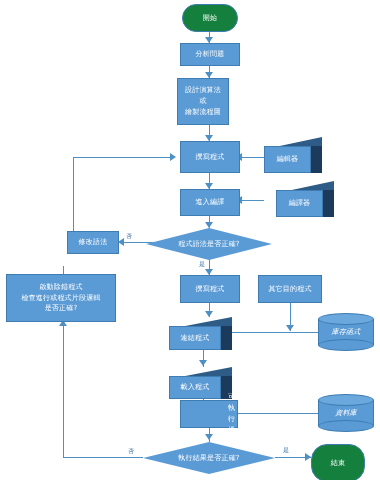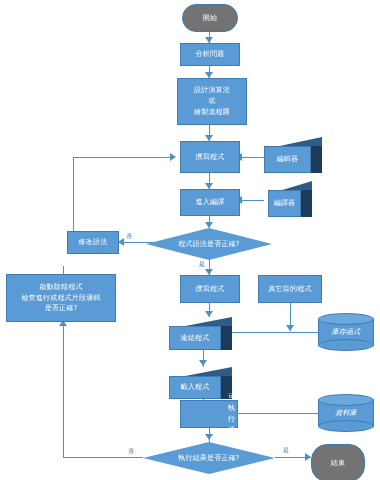--- a/index.html
+++ b/index.html
@@ -37,21 +37,21 @@
     white-space: pre-line;
     padding: 0 2px;
   }
   
   .proc {
     background: #5b9bd5;
     border: 1px solid #3e7cb1;
   }
   
   .term {
-    background: #737373;
+    background: #15803d;
     border: 1px solid #3e7cb1;
     border-radius: 16px;
   }
   
   .dec {
     background: transparent;
     border: none;
   }
   .dec .diamond {
     position: absolute;
@@ -234,42 +234,42 @@
   <div class="elabel" style="left:283px; top:447px;">是</div>
 
   <div class="node term" style="left:182px; top:4px; width:56px; height:28px;">
     <span class="txt">開始</span>
   </div>
 
   <div class="node proc" style="left:180px; top:43px; width:60px; height:23px;">
     <span class="txt">分析問題</span>
   </div>
 
-  <div class="node proc" style="left:177px; top:78px; width:70px; height:47px;">
+  <div class="node proc" style="left:177px; top:78px; width:52px; height:47px;">
     <span class="txt">設計演算法
 或
 繪製流程圖</span>
   </div>
 
   <div class="node proc" style="left:180px; top:141px; width:60px; height:32px;">
     <span class="txt">撰寫程式</span>
   </div>
 
   <div class="node cube" style="left:264px; top:137px; width:58px; height:36px;">
     <div class="top"></div>
     <div class="side"></div>
     <div class="face"></div>
     <span class="txt">編輯器</span>
   </div>
 
   <div class="node proc" style="left:180px; top:189px; width:60px; height:27px;">
     <span class="txt">進入編譯</span>
   </div>
 
-  <div class="node cube" style="left:268px; top:181px; width:44px; height:36px;">
+  <div class="node cube" style="left:276px; top:181px; width:58px; height:36px;">
     <div class="top"></div>
     <div class="side"></div>
     <div class="face"></div>
     <span class="txt">編譯器</span>
   </div>
 
   <div class="node dec" style="left:146px; top:228px; width:126px; height:32px;">
     <div class="diamond"></div>
     <span class="txt">程式語法是否正確?</span>
   </div>

